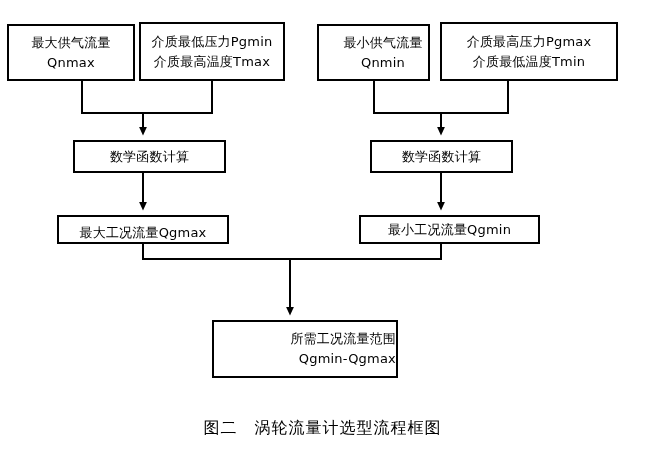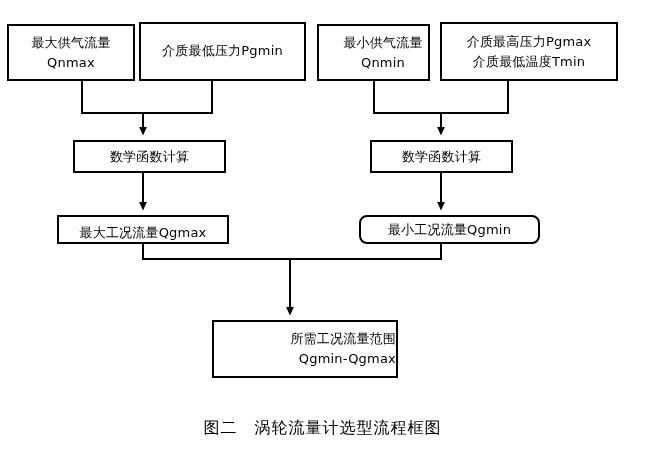--- a/index.html
+++ b/index.html
@@ -83,22 +83,23 @@
       <path d="M143,244 L143,259 L441,259 L441,244"></path>
       <path d="M290,259 L290,311" marker-end="url(#arrowhead)"></path>
     </g>
   </svg>
 
   <div class="node-box" style="left: 7px; top: 24px; width: 128px; height: 57px;">
     <span class="node-line two-line-first">最大供气流量</span>
     <span class="node-line">Qnmax</span>
   </div>
 
-  <div class="node-box" style="left: 139px; top: 22px; width: 167px; height: 59px;">
+  <div class="node-box" style="left: 139px; top: 22px; width: 146px; height: 59px;">
     <span class="node-line two-line-first">介质最低压力Pgmin</span>
+    <span class="node-line">介质最高温度Tmax</span>
   </div>
 
   <div class="node-box" style="left: 317px; top: 24px; width: 113px; height: 57px; padding-left: 19px;">
     <span class="node-line two-line-first">最小供气流量</span>
     <span class="node-line">Qnmin</span>
   </div>
 
   <div class="node-box" style="left: 440px; top: 22px; width: 178px; height: 59px;">
     <span class="node-line two-line-first">介质最高压力Pgmax</span>
     <span class="node-line">介质最低温度Tmin</span>
@@ -109,21 +110,21 @@
   </div>
 
   <div class="node-box" style="left: 370px; top: 140px; width: 143px; height: 33px;">
     <span class="node-line">数学函数计算</span>
   </div>
 
   <div class="node-box" style="left: 57px; top: 215px; width: 172px; height: 29px; justify-content: flex-end;">
     <span class="node-line">最大工况流量Qgmax</span>
   </div>
 
-  <div class="node-box" style="left: 359px; top: 215px; width: 181px; height: 29px; border-radius: 8px;">
+  <div class="node-box" style="left: 359px; top: 215px; width: 181px; height: 29px;">
     <span class="node-line">最小工况流量Qgmin</span>
   </div>
 
   <div class="node-box" style="left: 212px; top: 320px; width: 186px; height: 58px; align-items: flex-end;">
     <span class="node-line two-line-first">所需工况流量范围</span>
     <span class="node-line">Qgmin-Qgmax</span>
   </div>
 
   <div class="caption" style="top: 418px;">图二　涡轮流量计选型流程框图</div>
 

